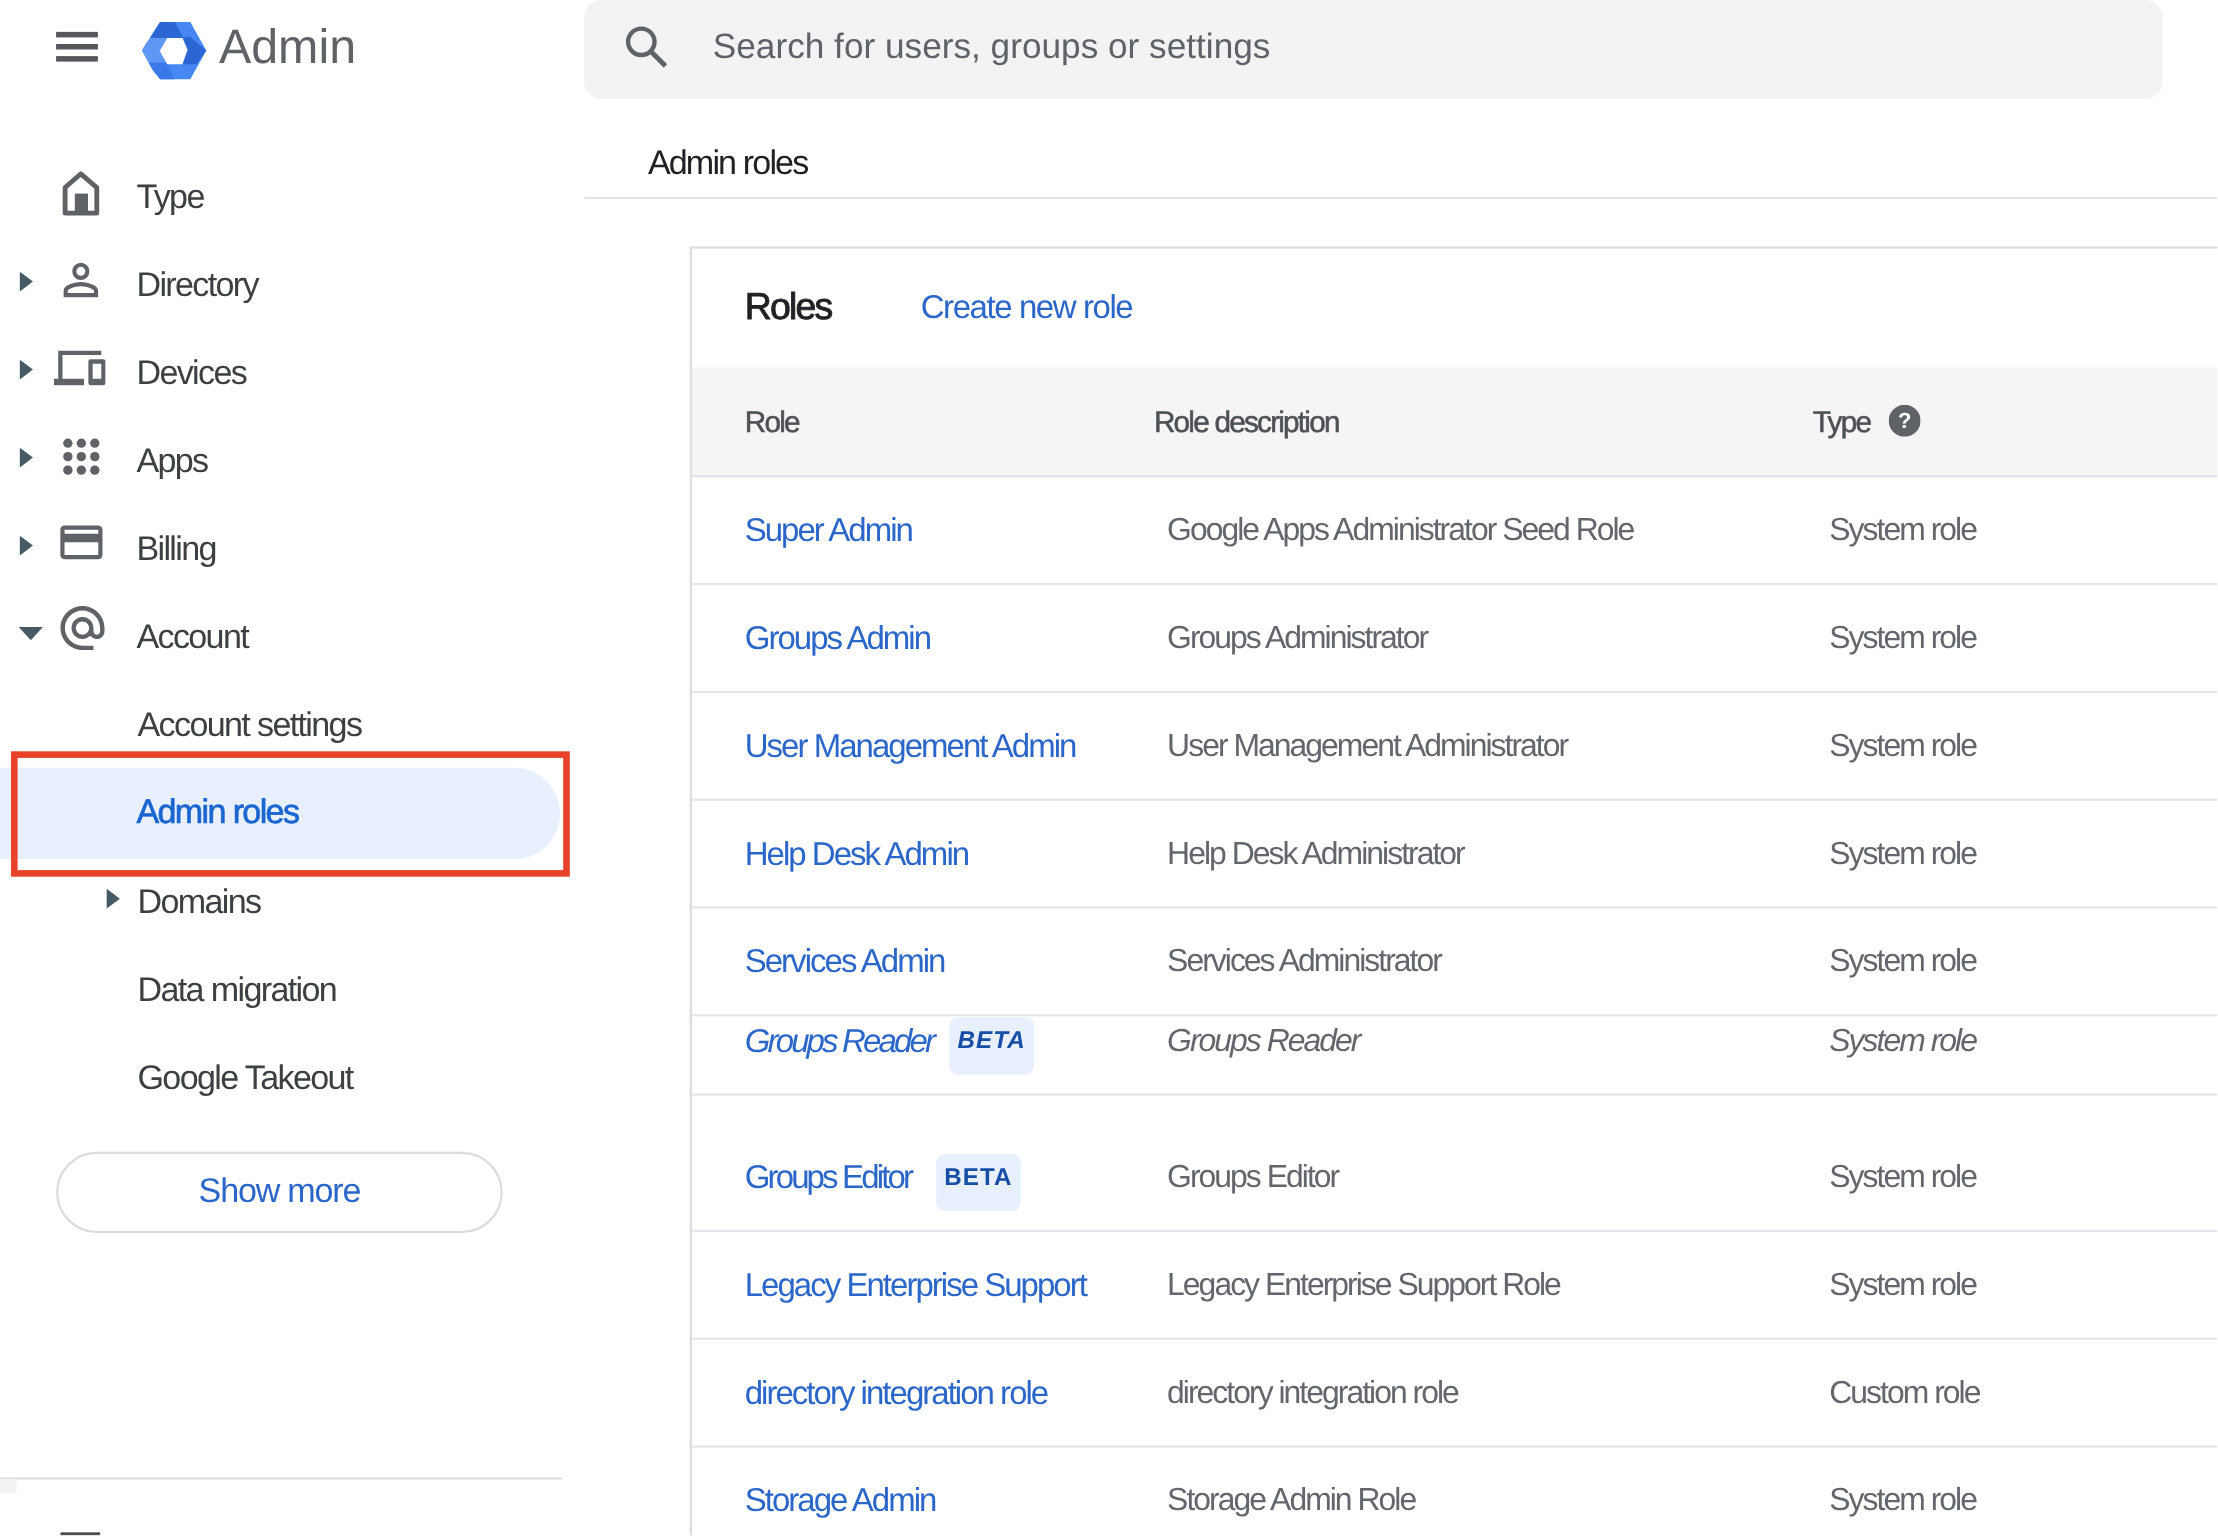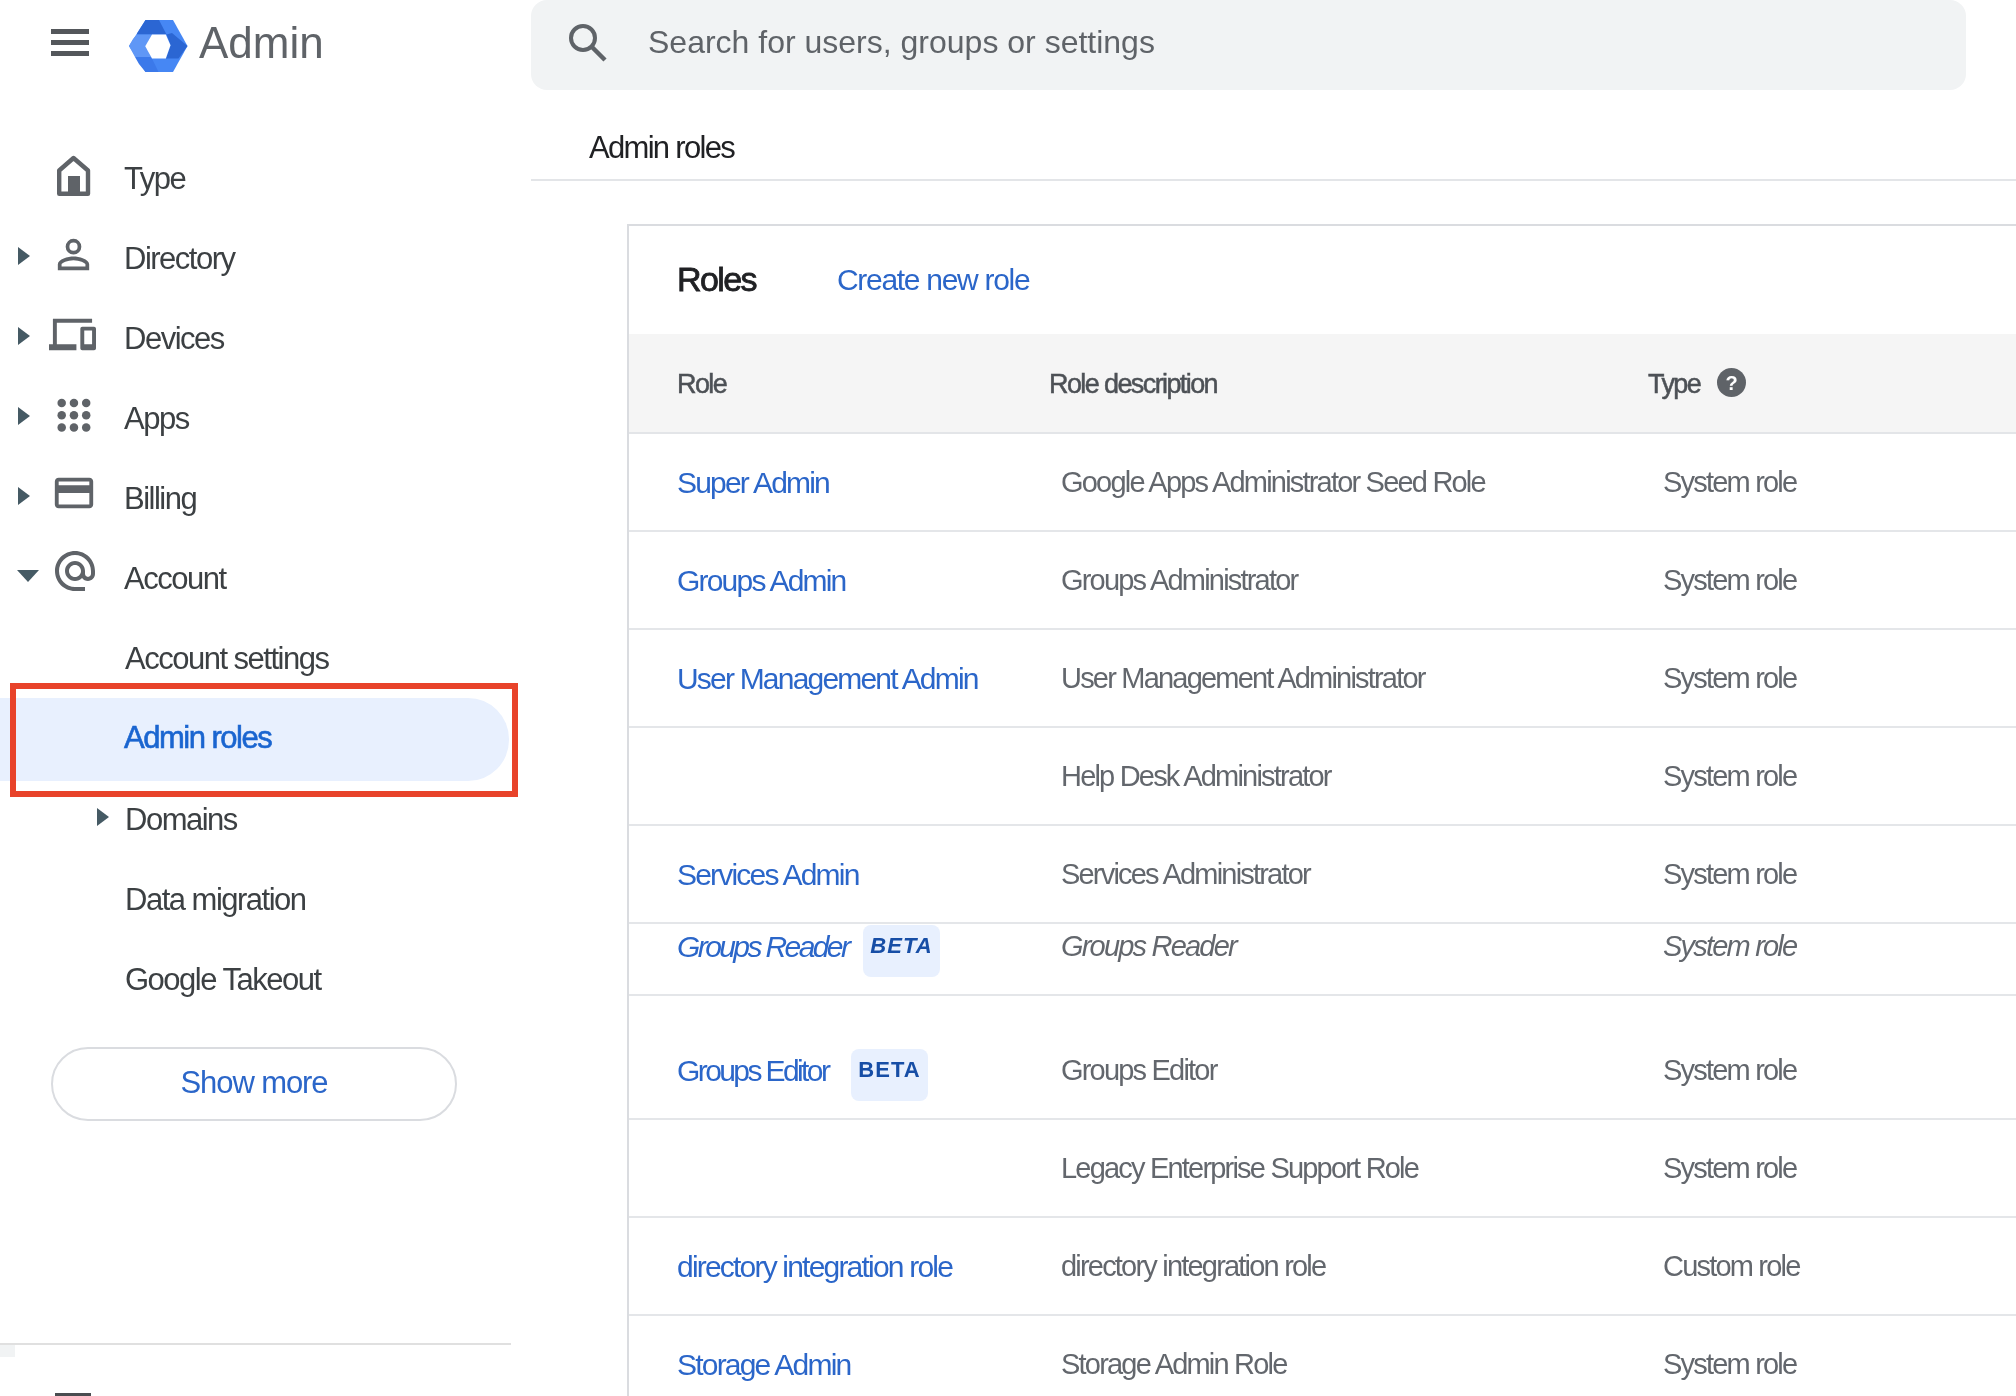--- a/index.html
+++ b/index.html
@@ -136,20 +136,21 @@
     <span class="c1 rowlink">Groups Admin</span>
     <span class="c2 rowdesc">Groups Administrator</span>
     <span class="c3 rowdesc">System role</span>
   </div>
   <div class="row" style="top:630px;">
     <span class="c1 rowlink">User Management Admin</span>
     <span class="c2 rowdesc">User Management Administrator</span>
     <span class="c3 rowdesc">System role</span>
   </div>
   <div class="row" style="top:728px;">
+    <span class="c1 rowlink">Help Desk Admin</span>
     <span class="c2 rowdesc">Help Desk Administrator</span>
     <span class="c3 rowdesc">System role</span>
   </div>
   <div class="row" style="top:826px;">
     <span class="c1 rowlink">Services Admin</span>
     <span class="c2 rowdesc">Services Administrator</span>
     <span class="c3 rowdesc">System role</span>
   </div>
   <div class="row" style="top:898px;font-style:italic;">
     <span class="c1 rowlink" style="letter-spacing:-2.6px;">Groups Reader</span>
@@ -157,20 +158,21 @@
     <span class="c2 rowdesc">Groups Reader</span>
     <span class="c3 rowdesc">System role</span>
   </div>
   <div class="row" style="top:1022px;">
     <span class="c1 rowlink" style="letter-spacing:-2.6px;">Groups Editor</span>
       <span class="beta" style="left:222px;">BETA</span>
     <span class="c2 rowdesc">Groups Editor</span>
     <span class="c3 rowdesc">System role</span>
   </div>
   <div class="row" style="top:1120px;">
+    <span class="c1 rowlink">Legacy Enterprise Support</span>
     <span class="c2 rowdesc">Legacy Enterprise Support Role</span>
     <span class="c3 rowdesc">System role</span>
   </div>
   <div class="row" style="top:1218px;">
     <span class="c1 rowlink">directory integration role</span>
     <span class="c2 rowdesc">directory integration role</span>
     <span class="c3 rowdesc">Custom role</span>
   </div>
   <div class="row" style="top:1316px;">
     <span class="c1 rowlink">Storage Admin</span>

